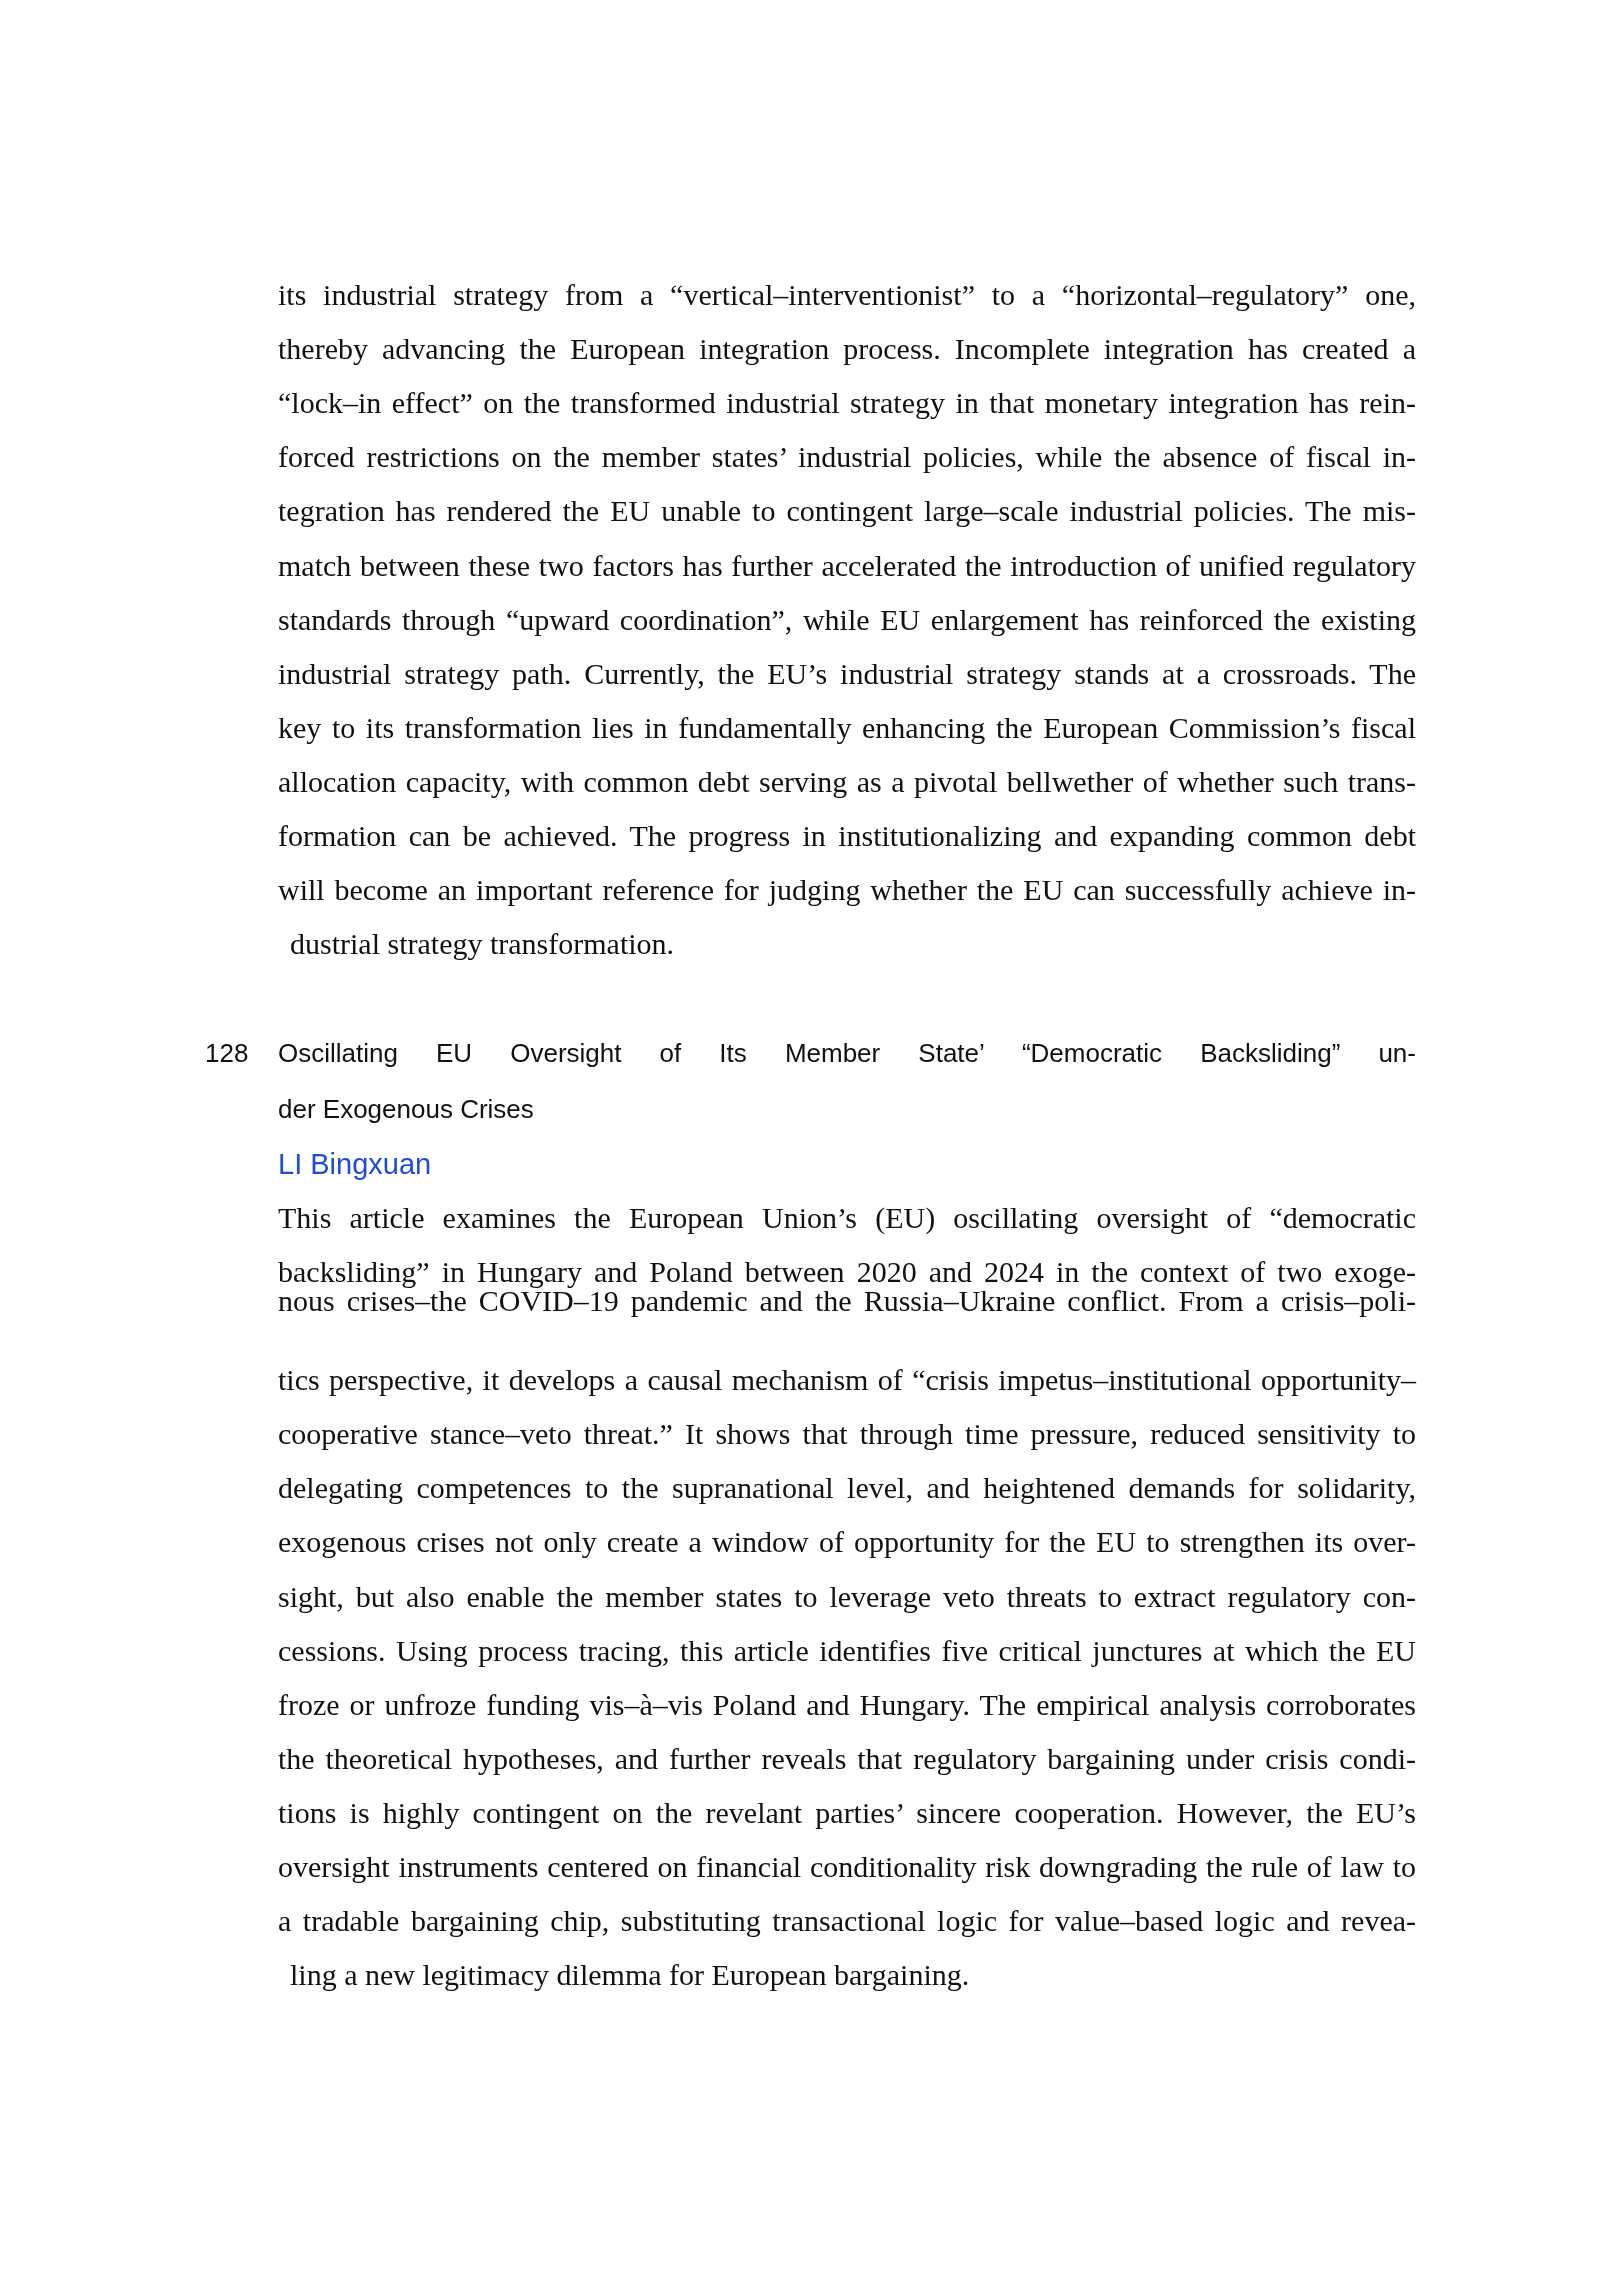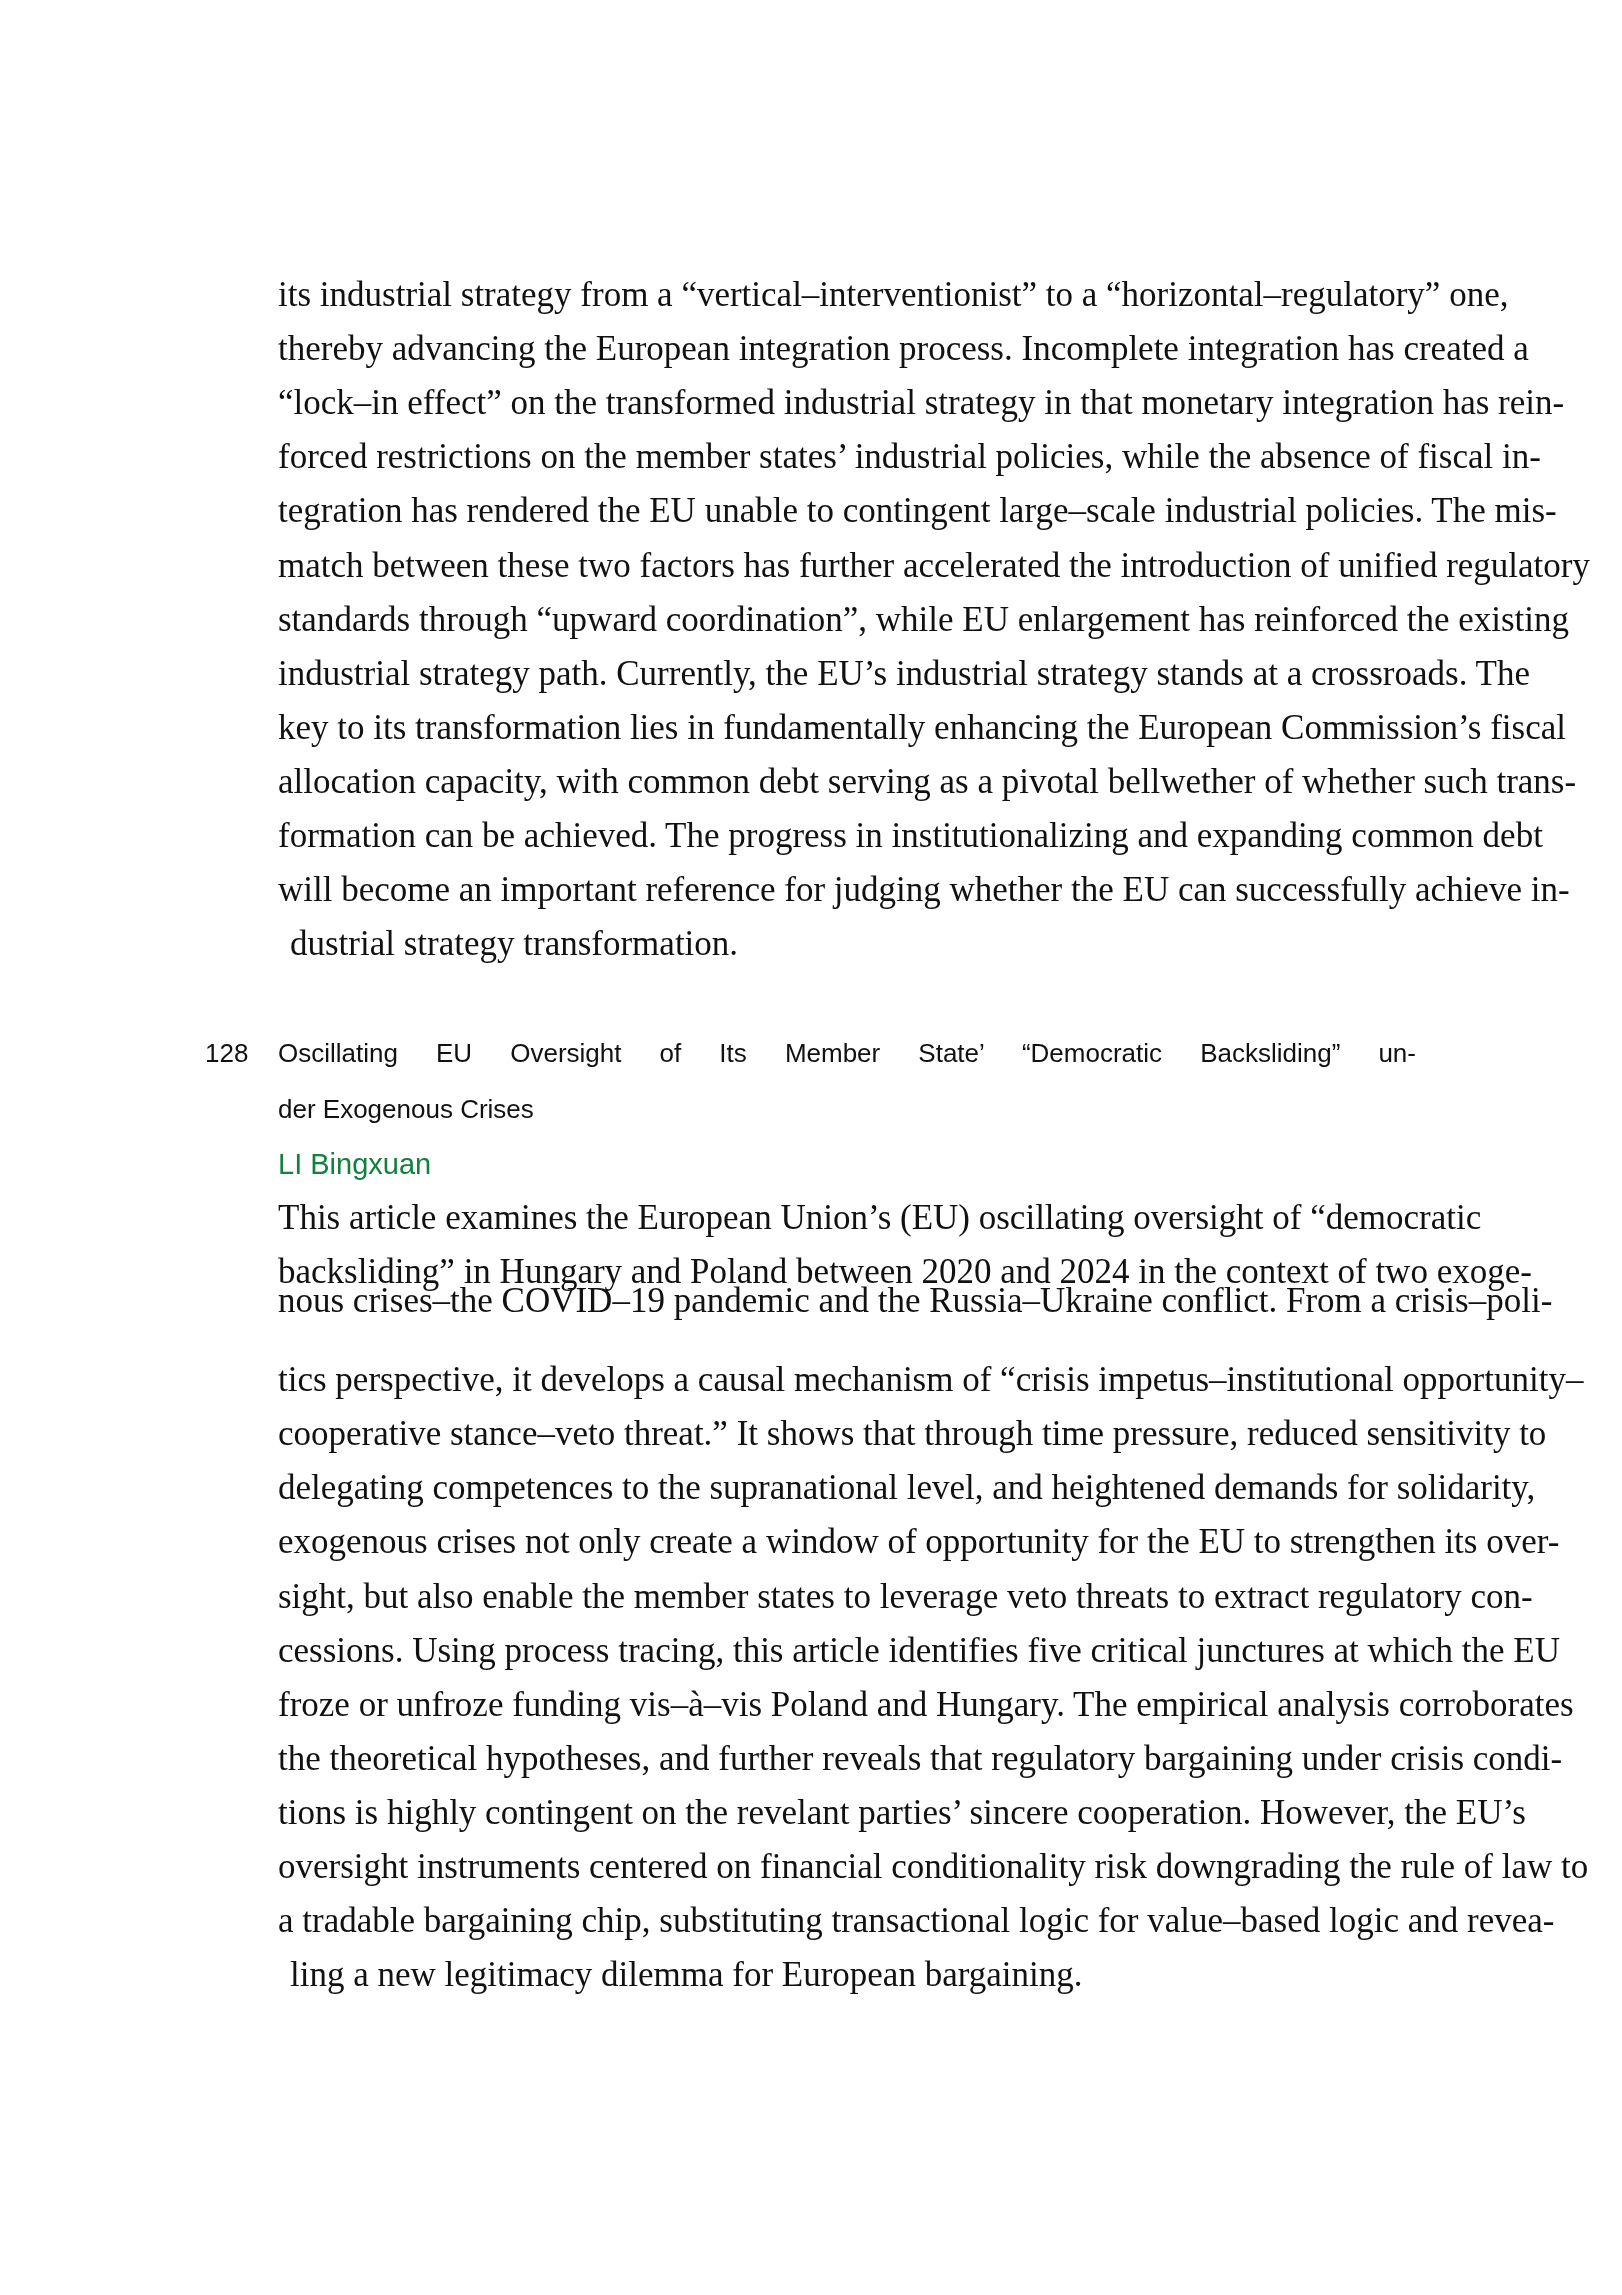--- a/index.html
+++ b/index.html
@@ -4,21 +4,21 @@
 <style>
   html, body { margin: 0; padding: 0; background: #ffffff; }
   body { width: 1623px; height: 2295px; position: relative; overflow: hidden; color: #111111; }
   .page { position: absolute; left: 0; top: 0; width: 1623px; height: 2295px; background: #ffffff; }
   .line {
     position: absolute;
     left: 278px;
     width: 1138px;
     height: 54px;
     font-family: "Liberation Serif", "DejaVu Serif", serif;
-    font-size: 35px;
+    font-size: 30px;
     line-height: 54px;
     white-space: nowrap;
     text-align: justify;
     text-align-last: justify;
     transform-origin: left center;
   }
   .line.last { text-align-last: left; margin-left: 12px; }
   .heading-num {
     position: absolute;
     left: 205px;
@@ -41,21 +41,21 @@
   }
   .heading-line.last { text-align-last: left; }
   .author {
     position: absolute;
     left: 278px;
     font-family: "Liberation Sans", "DejaVu Sans", sans-serif;
     font-weight: 400;
     font-size: 29px;
     line-height: 54px;
     height: 54px;
-    color: #15803d;
+    color: #1d4ed8;
   }
 </style>
 </head>
 <body>
 
 <div class="page">
 
   <div>
     <div class="line" style="top:268px">its industrial strategy from a “vertical–interventionist” to a “horizontal–regulatory” one,</div>
     <div class="line" style="top:322px">thereby advancing the European integration process. Incomplete integration has created a</div>

